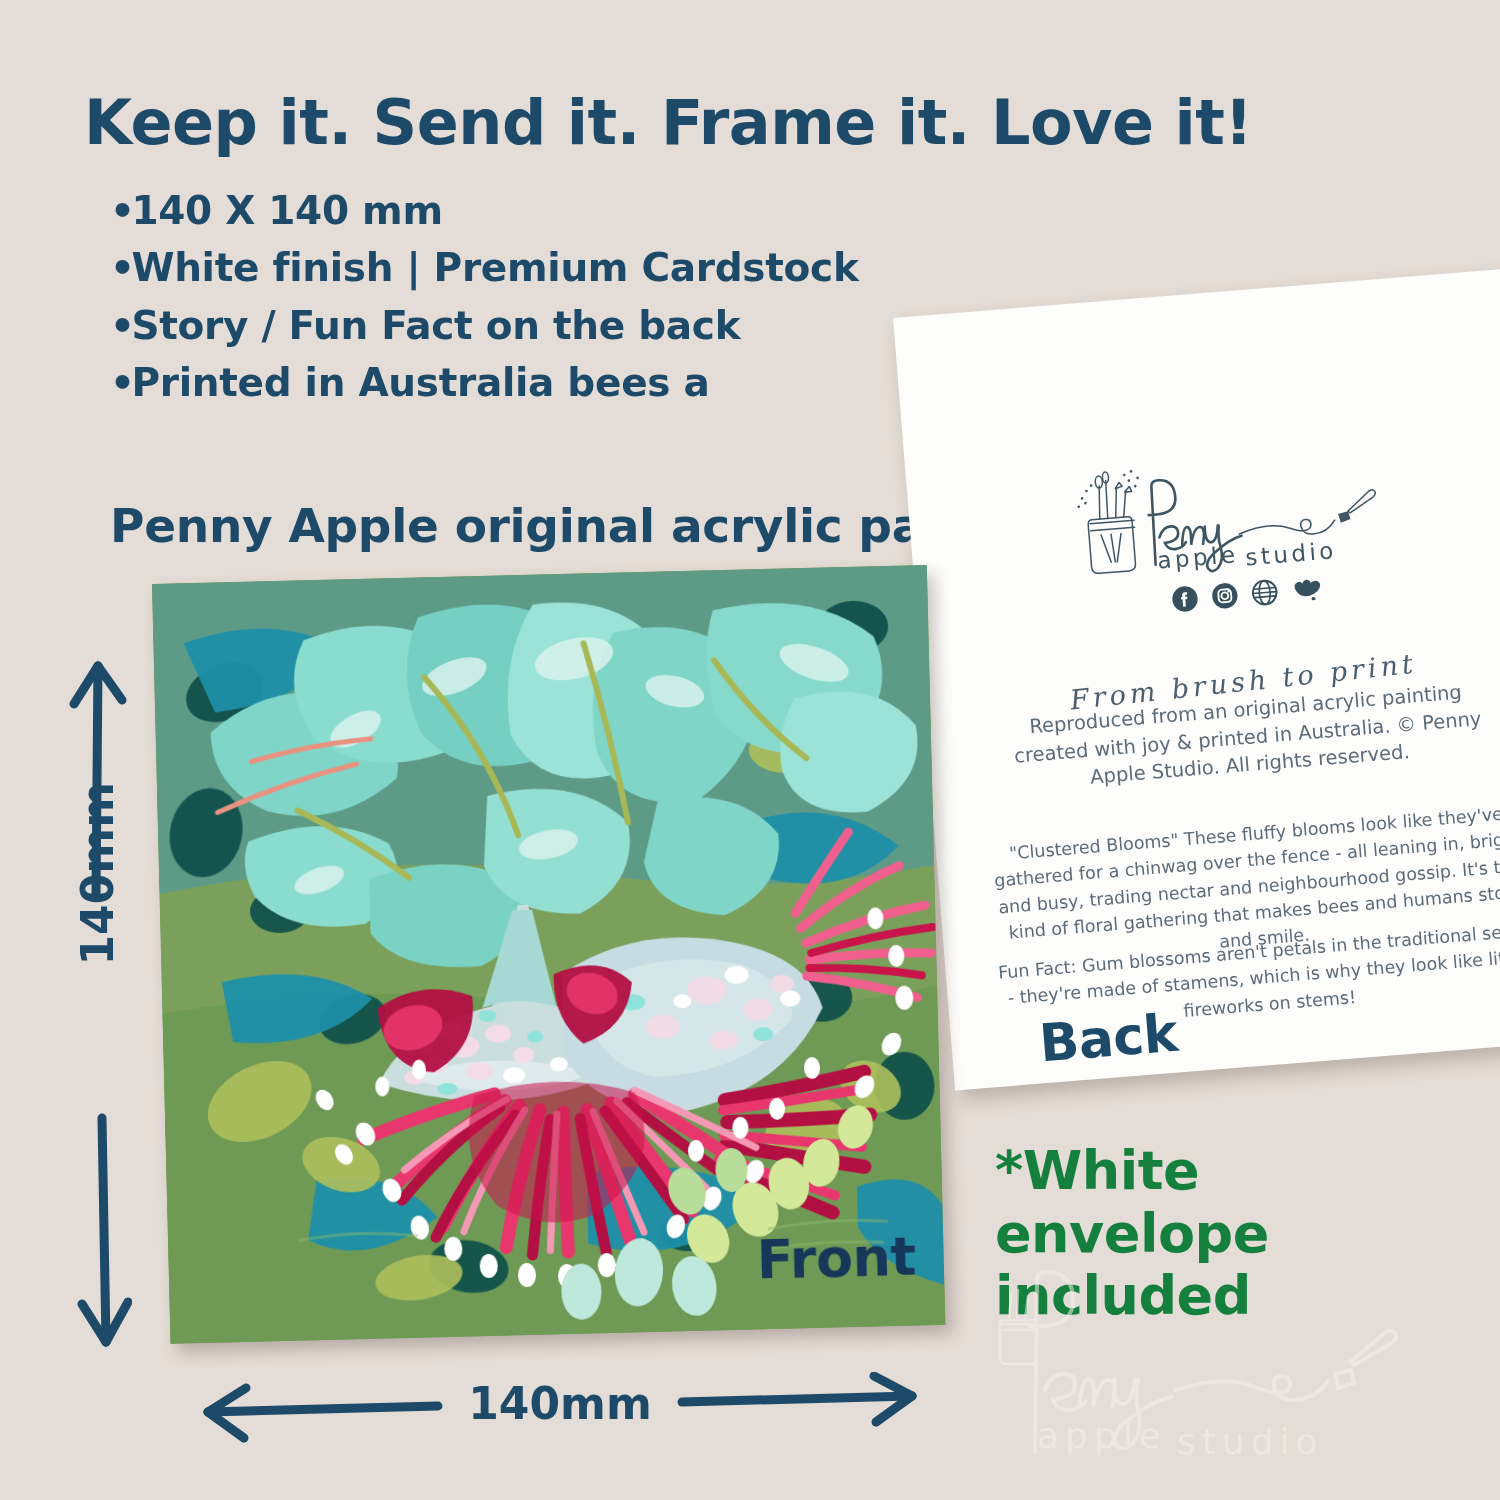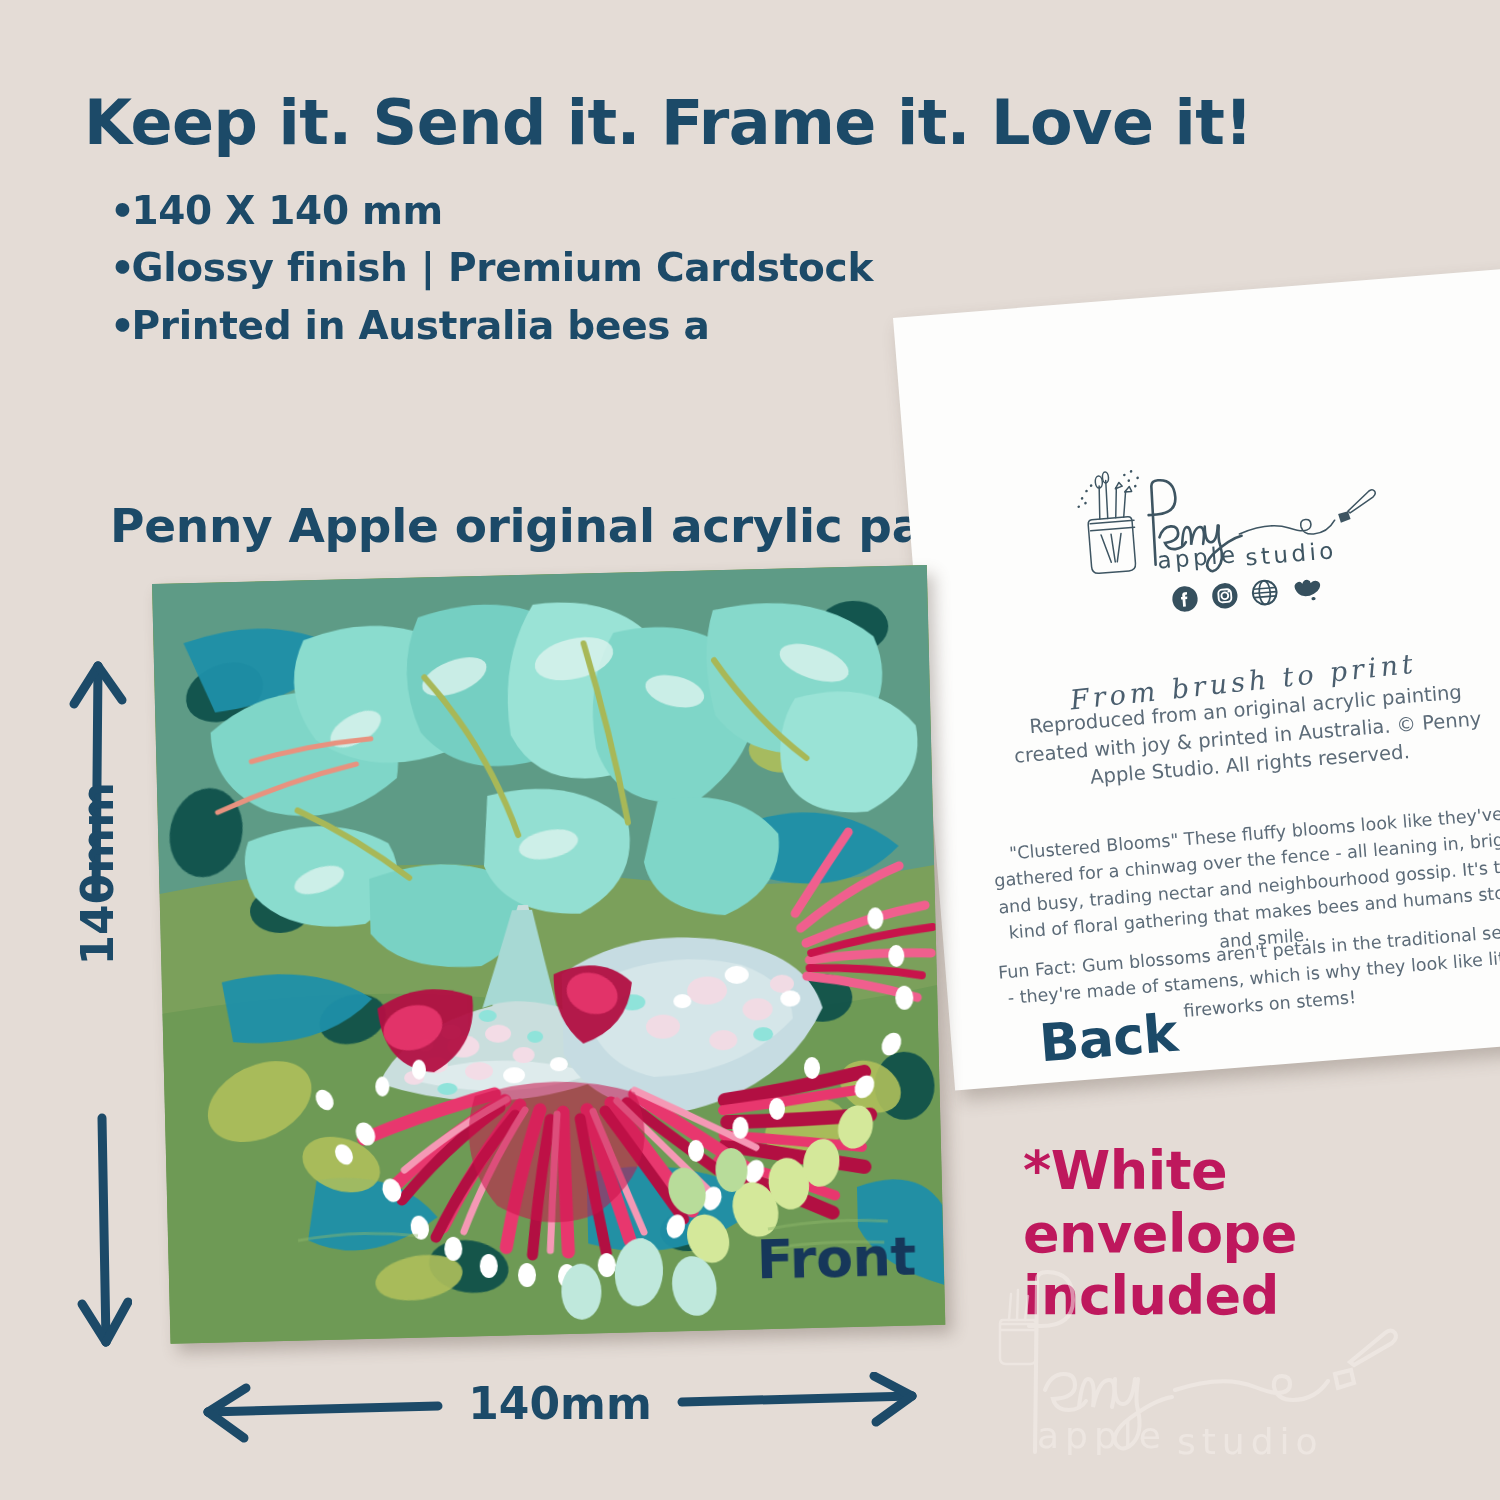--- a/index.html
+++ b/index.html
@@ -205,26 +205,26 @@
     width: 740px;
     text-align: center;
     font-size: 44px;
     font-weight: bold;
     color: #1C4A68;
   }
 
   
   .env-note {
     position: absolute;
-    left: 1023px;
+    left: 995px;
     top: 1140px;
     width: 470px;
     font-size: 54px;
     font-weight: bold;
-    color: #be185d;
+    color: #15803d;
     line-height: 1.16;
     letter-spacing: -0.5px;
   }
 
   
   #watermark {
     position: absolute;
     left: 995px;
     top: 1262px;
     width: 470px;
@@ -235,21 +235,22 @@
 </style>
 </head>
 <body>
 
 <div id="stage">
 
   <div class="headline">Keep it. Send it. Frame it. Love it!</div>
 
   <ul class="bullets">
     <li><span class="dot"></span><span>140 X 140 mm</span></li>
-    <li><span class="dot"></span><span>Glossy finish | Premium Cardstock</span></li>
+    <li><span class="dot"></span><span>White finish | Premium Cardstock</span></li>
+    <li><span class="dot"></span><span>Story / Fun Fact on the back</span></li>
     <li><span class="dot"></span><span>Printed in Australia bees a</span></li>
   </ul>
   <div class="cont-line">Penny Apple original acrylic painting</div>
 
   <div id="back-card">
 
     <div class="logo-block">
       <svg class="logo-svg" viewBox="0 0 330 130">
         <g fill="none" stroke="#3E5562" stroke-width="1.5" stroke-linecap="round" stroke-linejoin="round">
 

